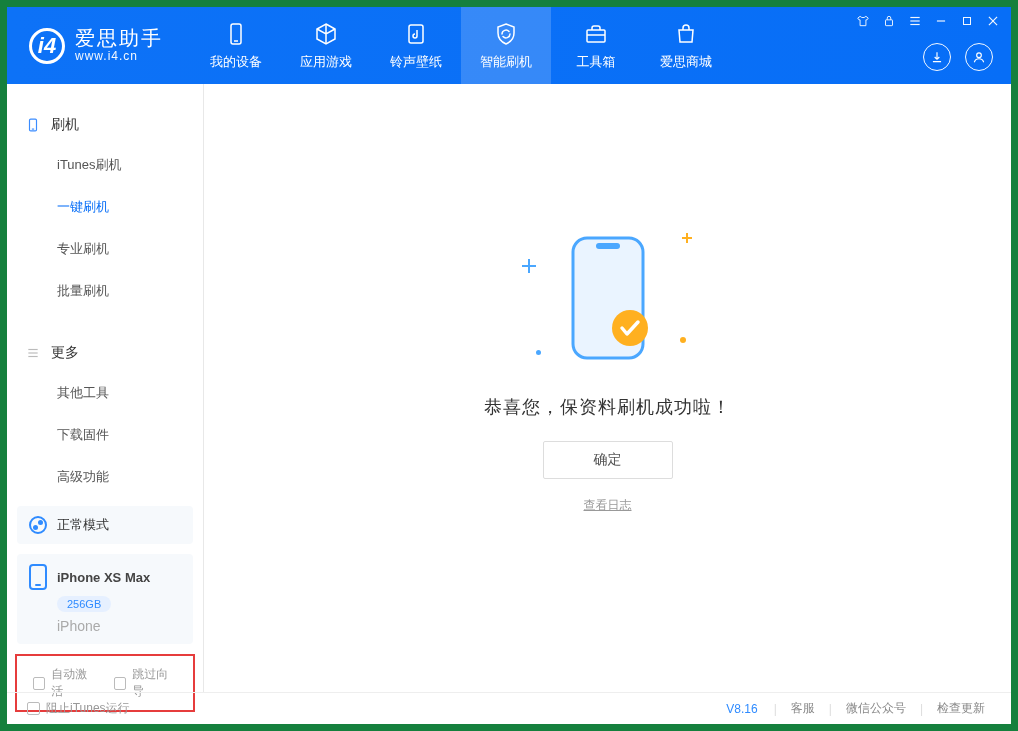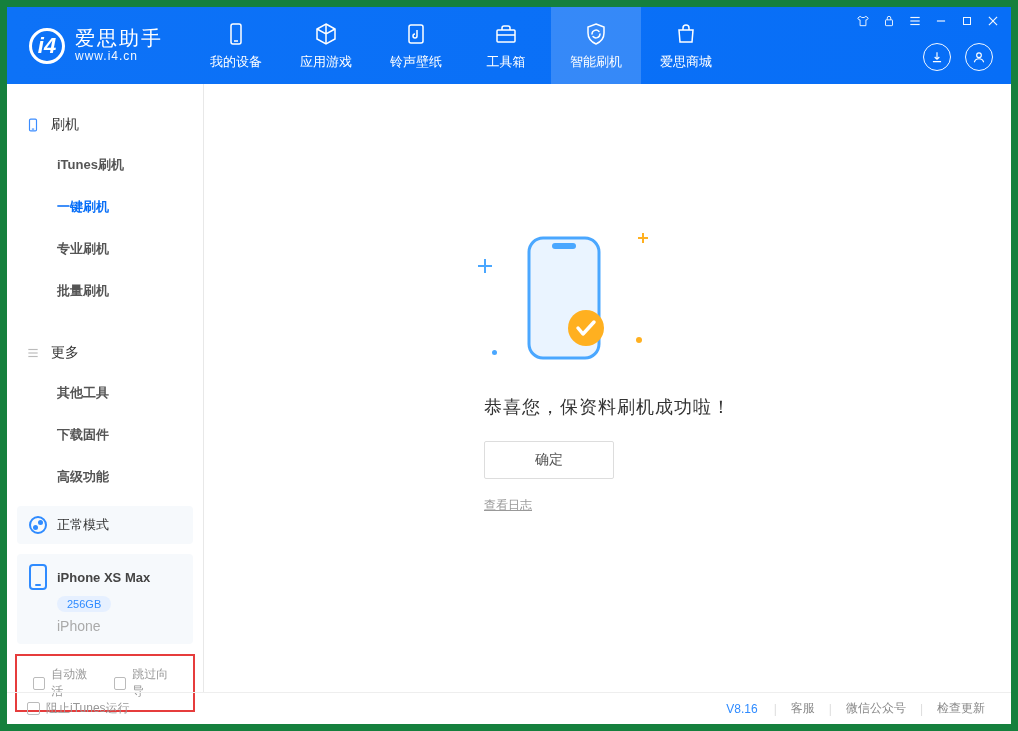--- a/index.html
+++ b/index.html
@@ -22,21 +22,21 @@
 .win-row { display: flex; gap: 10px; align-items: center; }
 .win-btn { width: 16px; height: 16px; display:flex; align-items:center; justify-content:center; cursor:pointer; opacity:.95; }
 .win-row2 { display:flex; gap: 14px; padding-right: 8px; }
 .round-btn { width: 28px; height: 28px; border: 1.5px solid rgba(255,255,255,.95); border-radius: 50%; display:flex; align-items:center; justify-content:center; cursor:pointer; }
 
 
 .body { flex: 1; display: flex; min-height: 0; }
 .sidebar { width: 197px; border-right: 1px solid #e8e8e8; display:flex; flex-direction:column; }
 .side-group-title { display:flex; align-items:center; gap: 10px; padding: 32px 18px 10px 18px; font-size: 14px; color:#333; }
 .side-group-title .gicon { width:16px; height:16px; display:flex; align-items:center; justify-content:center; }
-.side-items { display:flex; flex-direction:column;font-weight:bold; }
+.side-items { display:flex; flex-direction:column; }
 .side-item { padding: 12px 18px 12px 50px; font-size: 13px; color:#555; cursor:pointer; }
 .side-item.active { color:#076ef7; }
 
 .device-panels { margin-top:auto; padding: 8px 10px 10px 10px; display:flex; flex-direction:column; gap:10px; }
 .panel { background:#f6f9fc; border-radius:4px; padding:10px 12px; display:flex; flex-direction:column; gap:6px; }
 .panel-row { display:flex; align-items:center; gap:10px; }
 .mode-icon { width:18px; height:18px; border:2px solid #2f8bff; border-radius:50%; position:relative; }
 .mode-icon:before, .mode-icon:after { content:''; position:absolute; width:5px; height:5px; background:#2f8bff; border-radius:50%; }
 .mode-icon:before { top:2px; left:7px; }
 .mode-icon:after { bottom:2px; right:7px; }
@@ -46,21 +46,21 @@
 .dev-name { font-size:13px; color:#444; font-weight:600; }
 .pill { display:inline-block; background:#e6f0ff; color:#2f8bff; font-size:11px; padding:2px 10px; border-radius:10px; width:fit-content; margin-left:28px; }
 .dev-sub { font-size:14px; color:#aaa; margin-left:28px; }
 
 .opts-box { border:2px solid #e63c3c; margin: 0 8px 8px 8px; padding:10px 16px; display:flex; gap:18px; align-items:center;justify-content:space-between; }
 .chk { display:flex; align-items:center; gap:6px; font-size:12px; color:#999; cursor:pointer; }
 .chkbox { width:13px; height:13px; border:1px solid #bbb; border-radius:2px; }
 
 
 .main { flex:1; display:flex; align-items:center; justify-content:center; position:relative; }
-.success-block { display:flex; flex-direction:column; align-items:flex-start; gap:22px; margin-top:-40px; }
+.success-block { display:flex; flex-direction:column; align-items:center; gap:22px; margin-top:-40px; }
 .illus { width:160px; height:150px; position:relative; }
 .phone-svg { position:absolute; left:50%; top:50%; transform:translate(-50%,-50%); }
 .sparkle { position:absolute; }
 .msg { font-size:18px; color:#333; letter-spacing:1px; }
 .ok-btn { width:130px; height:38px; border:1px solid #ddd; background:#fff; font-size:14px; color:#555; cursor:pointer; border-radius:2px; }
 .log-link { font-size:12px; color:#999; cursor:pointer; text-decoration:underline; margin-top:-4px; }
 
 
 .footer { height:32px; border-top:1px solid #eee; display:flex; align-items:center; padding:0 20px; font-size:12px; color:#999; }
 .footer-right { margin-left:auto; display:flex; align-items:center; gap:8px; }
@@ -102,37 +102,37 @@
       </div>
       <div class="tab">
         <span class="tab-icon">
             <svg viewBox="0 0 24 24" fill="none" stroke="#fff" stroke-width="1.5">
               <rect x="5" y="3" width="14" height="18" rx="2"></rect>
               <path d="M13 8v6a2 2 0 1 1-2-2"></path>
             </svg>
           </span>
         <span>铃声壁纸</span>
       </div>
+      <div class="tab active">
+        <span class="tab-icon">
+            <svg viewBox="0 0 24 24" fill="none" stroke="#fff" stroke-width="1.5">
+              <path d="M12 2l8 3v6c0 5-3.5 9-8 11-4.5-2-8-6-8-11V5z"></path>
+              <path d="M8 12a4 4 0 0 1 7-2.5M16 12a4 4 0 0 1-7 2.5" stroke-linecap="round"></path>
+            </svg>
+          </span>
+        <span>智能刷机</span>
+      </div>
       <div class="tab">
         <span class="tab-icon">
             <svg viewBox="0 0 24 24" fill="none" stroke="#fff" stroke-width="1.5">
               <rect x="3" y="8" width="18" height="12" rx="1"></rect>
               <path d="M8 8V6a2 2 0 0 1 2-2h4a2 2 0 0 1 2 2v2M3 13h18"></path>
             </svg>
           </span>
         <span>工具箱</span>
-      </div>
-      <div class="tab active">
-        <span class="tab-icon">
-            <svg viewBox="0 0 24 24" fill="none" stroke="#fff" stroke-width="1.5">
-              <path d="M12 2l8 3v6c0 5-3.5 9-8 11-4.5-2-8-6-8-11V5z"></path>
-              <path d="M8 12a4 4 0 0 1 7-2.5M16 12a4 4 0 0 1-7 2.5" stroke-linecap="round"></path>
-            </svg>
-          </span>
-        <span>智能刷机</span>
       </div>
       <div class="tab">
         <span class="tab-icon">
             <svg viewBox="0 0 24 24" fill="none" stroke="#fff" stroke-width="1.5">
               <path d="M5 8h14l-1 12H6z"></path>
               <path d="M9 8V6a3 3 0 0 1 6 0v2"></path>
             </svg>
           </span>
         <span>爱思商城</span>
       </div>

